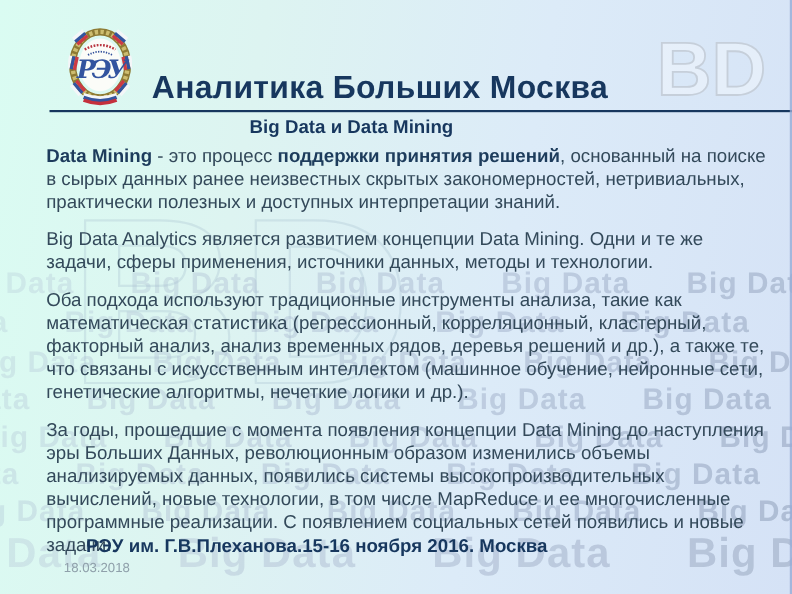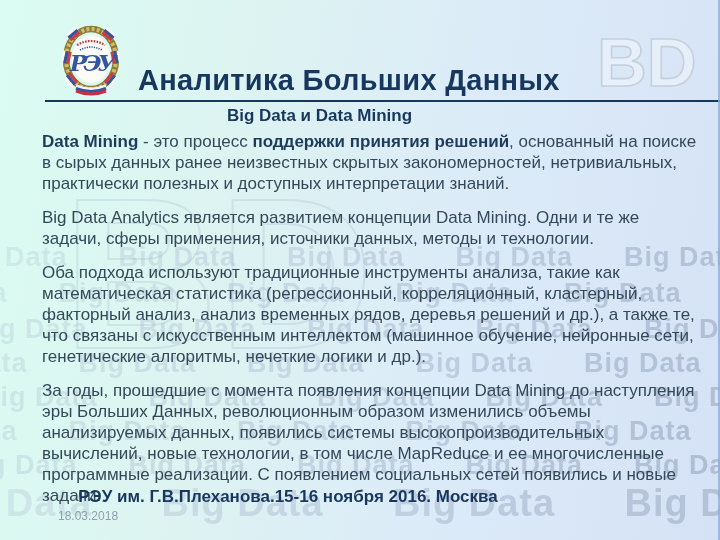--- a/index.html
+++ b/index.html
@@ -116,21 +116,21 @@
     </g>
     <ellipse cx="29" cy="35" rx="19" ry="24" fill="#fbfcf8"></ellipse>
     <path d="M15 21 Q29 13 43 21" fill="none" stroke="#b93641" stroke-width="2.2" stroke-dasharray="1.6 1.3"></path>
     <path d="M18 26 Q29 20 40 26" fill="none" stroke="#31509b" stroke-width="1.6" stroke-dasharray="1.2 1.2"></path>
     <text x="29" y="47" text-anchor="middle" font-family="'DejaVu Serif', serif" font-style="italic" font-weight="bold" font-size="23" letter-spacing="-4" fill="#33549f">РЭУ</text>
     <path d="M14 62 Q29 68 44 62" fill="none" stroke="#f4f6f8" stroke-width="3.2"></path>
     <path d="M14 64.5 Q29 70.5 44 64.5" fill="none" stroke="#33549f" stroke-width="3.2"></path>
     <path d="M14 67 Q29 73 44 67" fill="none" stroke="#c4303c" stroke-width="3.2"></path>
   </svg>
 
-  <div class="title">Аналитика Больших Данных</div>
+  <div class="title">Аналитика Больших Москва</div>
   <div class="divider"></div>
   <div class="subtitle">Big Data и Data Mining</div>
 
   <div class="body-text">
     <p><b class="lead">Data Mining</b><span> - это процесс </span><b class="lead">поддержки принятия решений</b><span>, основанный на поиске в сырых данных ранее неизвестных скрытых закономерностей, нетривиальных, практически полезных и доступных интерпретации знаний.</span></p>
     <p>Big Data Analytics является развитием концепции Data Mining. Одни и те же задачи, сферы применения, источники данных, методы и технологии.</p>
     <p>Оба подхода используют традиционные инструменты анализа, такие как математическая статистика (регрессионный, корреляционный, кластерный, факторный анализ, анализ временных рядов, деревья решений и др.), а также те, что связаны с искусственным интеллектом (машинное обучение, нейронные сети, генетические алгоритмы, нечеткие логики и др.).</p>
     <p>За годы, прошедшие с момента появления концепции Data Mining до наступления эры Больших Данных, революционным образом изменились объемы анализируемых данных, появились системы высокопроизводительных вычислений, новые технологии, в том числе MapReduce и ее многочисленные программные реализации. С появлением социальных сетей появились и новые задачи.</p>
   </div>
 

